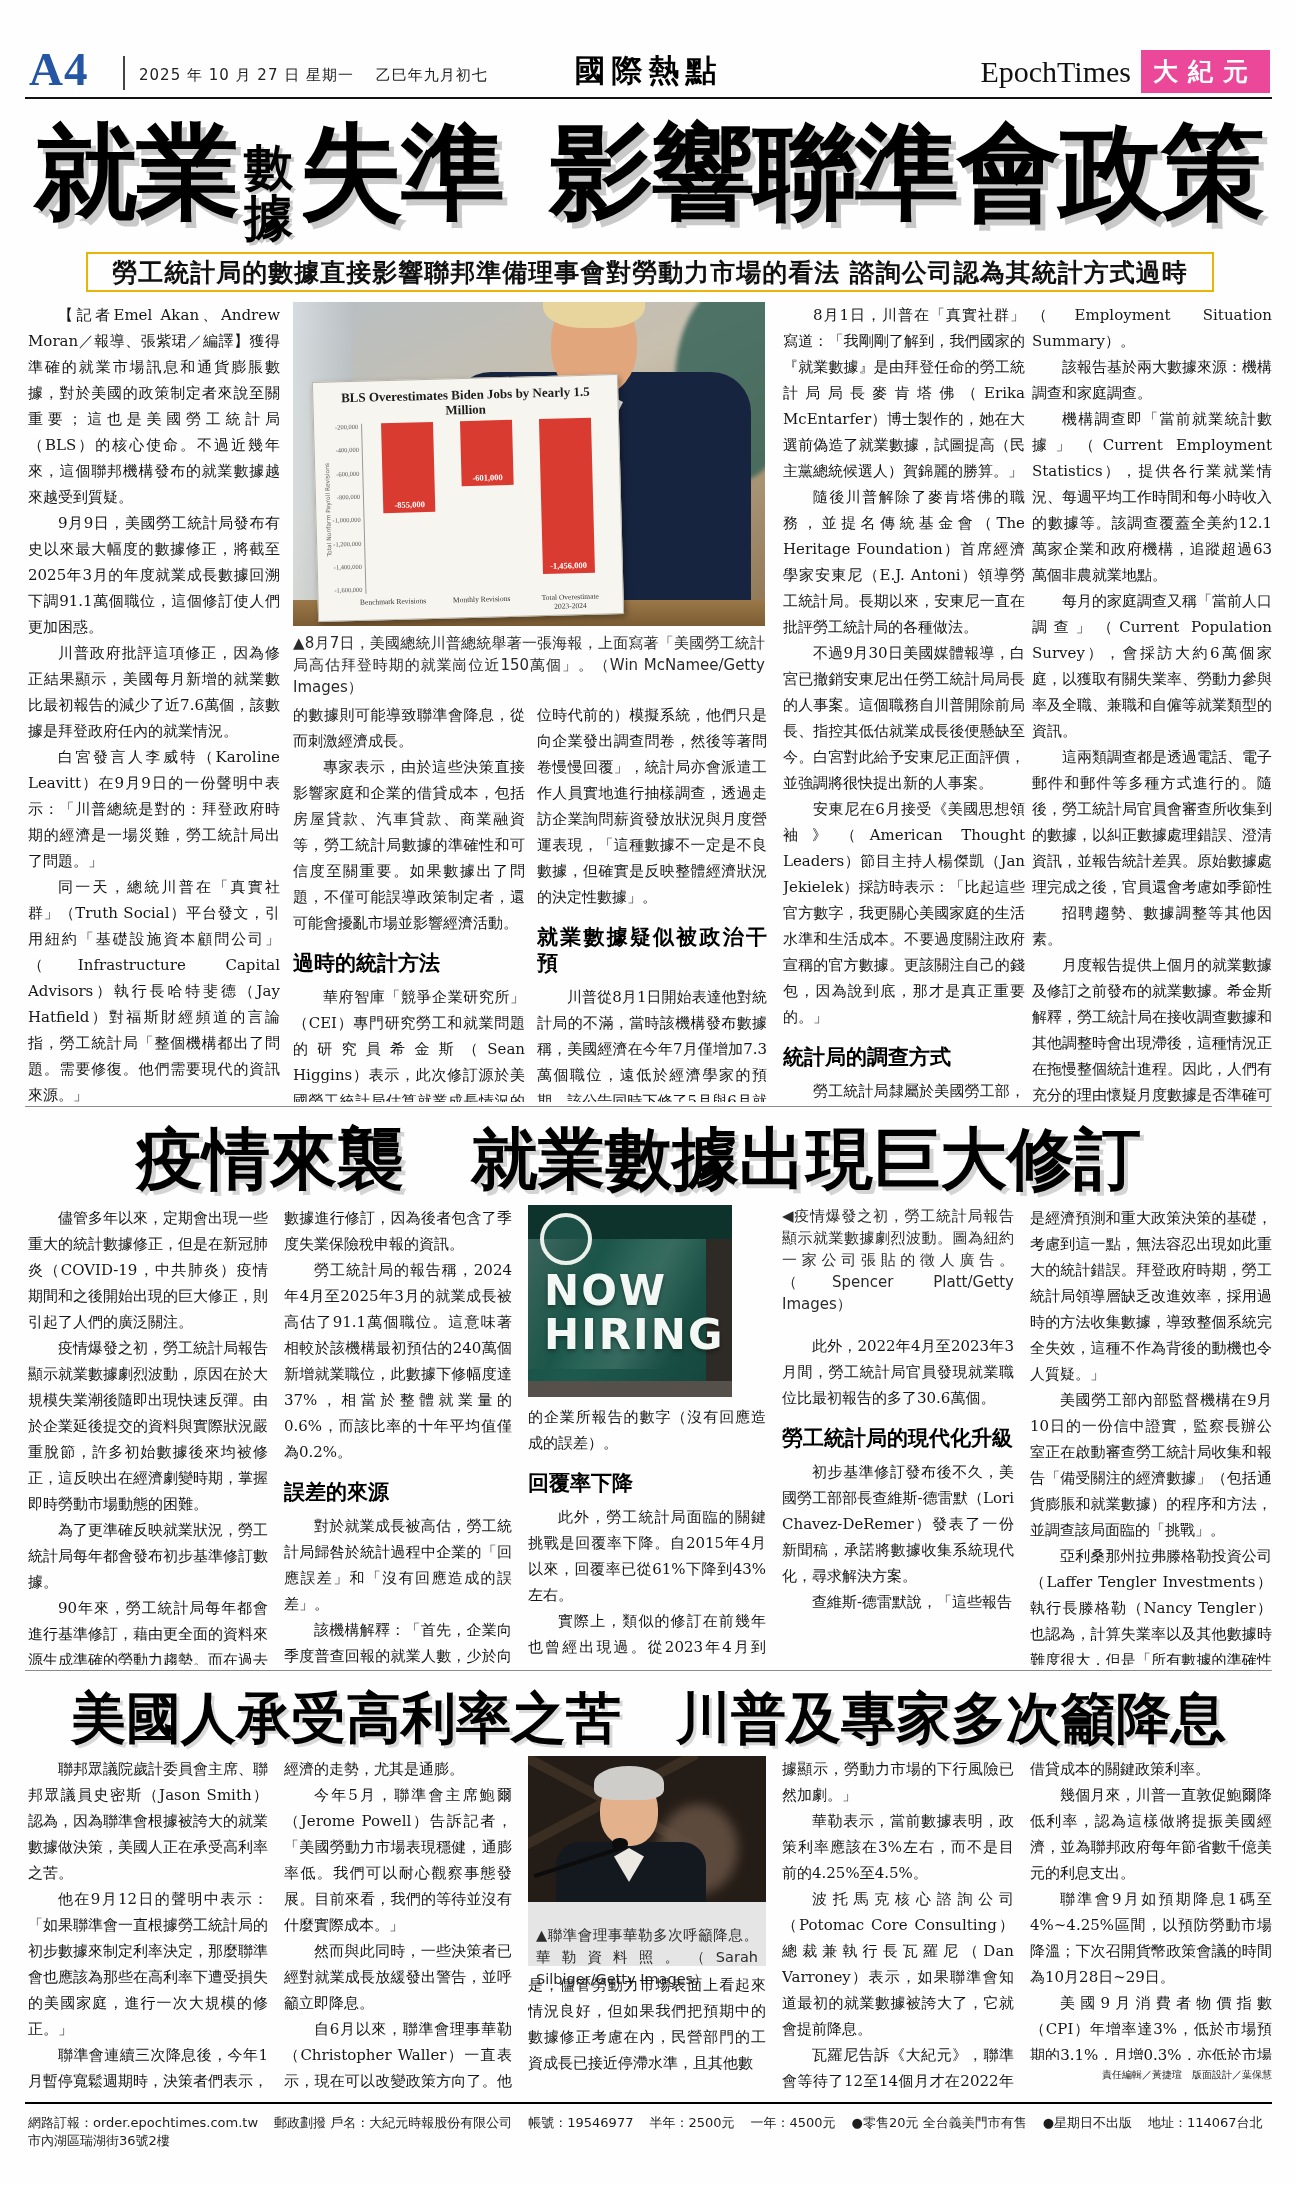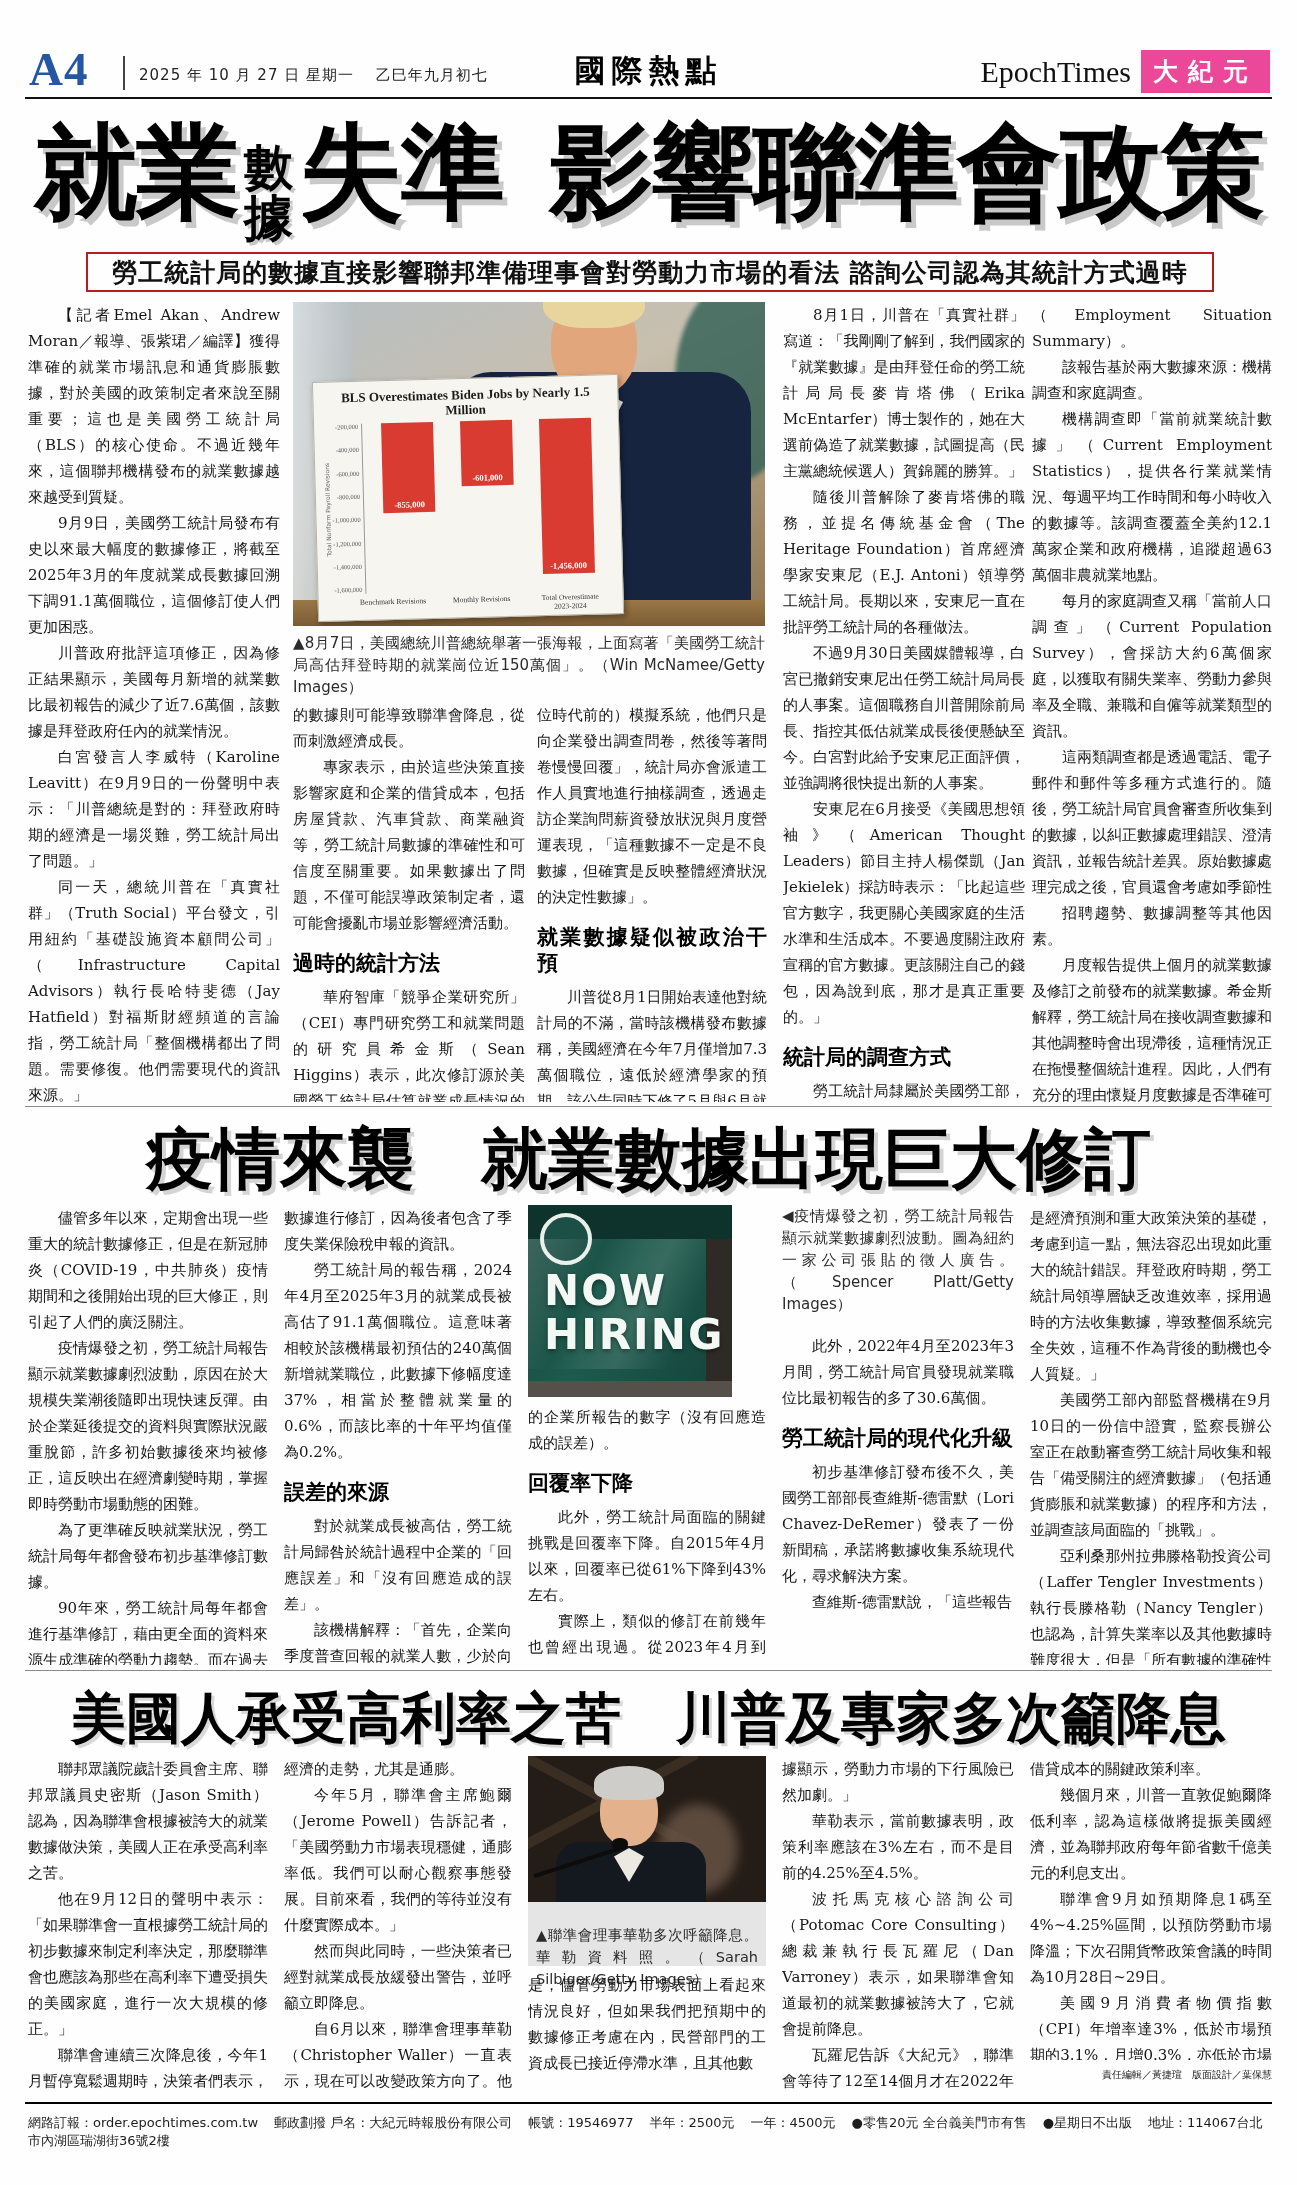--- a/index.html
+++ b/index.html
@@ -17,23 +17,23 @@
   .brand-en{font-family:"Liberation Serif",serif;font-size:30px;color:#111;}
   .brand-zh{background:#ec4899;color:#fff;font-size:25px;font-weight:bold;padding:5px 12px;letter-spacing:10px;}
   .hdr-rule{position:absolute;left:25px;top:97px;width:1247px;height:2px;background:#111;}
   
   .headline1{position:absolute;left:25px;top:104px;width:1247px;height:140px;display:flex;justify-content:center;
          align-items:flex-end;font-weight:900;font-size:104px;letter-spacing:-2px;color:#000;
          text-shadow:5px 6px 0 #c9c9c9;white-space:nowrap;}
   .hl-stack{display:inline-flex;flex-direction:column;font-size:49px;line-height:51px;letter-spacing:0;
          margin:0 6px;text-shadow:3px 3px 0 #c9c9c9;}
   .hl-gap{display:inline-block;width:46px;}
-  .subhead-box{position:absolute;left:86px;top:252px;width:1124px;height:36px;border:2px solid #b91c1c;
+  .subhead-box{position:absolute;left:86px;top:252px;width:1124px;height:36px;border:2px solid #eab308;
          display:flex;align-items:center;justify-content:center;font-size:25px;font-weight:bold;letter-spacing:1px;}
-  .headline2{position:absolute;left:25px;top:1114px;width:1247px;text-align:center;font-weight:900;
+  .headline2{position:absolute;left:15px;top:1114px;width:1247px;text-align:center;font-weight:900;
          font-size:67px;letter-spacing:0;color:#000;text-shadow:4px 4px 0 #d4d4d4;white-space:nowrap;}
   .headline3{position:absolute;left:25px;top:1682px;width:1247px;text-align:center;font-weight:900;
          font-size:55px;color:#000;text-shadow:3px 3px 0 #d9d9d9;white-space:nowrap;}
   .divider{position:absolute;left:25px;width:1247px;height:1px;background:#8a8a8a;}
   
   .col{position:absolute;font-family:"DejaVu Serif","Liberation Serif",serif;font-size:15px;line-height:26px;
        text-align:justify;color:#161616;overflow:hidden;}
   .col p{margin:0;text-indent:2em;}
   .cont .blk:first-child p:first-child{text-indent:0;}
   .sec-head{font-family:"DejaVu Sans","Liberation Sans",sans-serif;font-size:21px;font-weight:bold;

